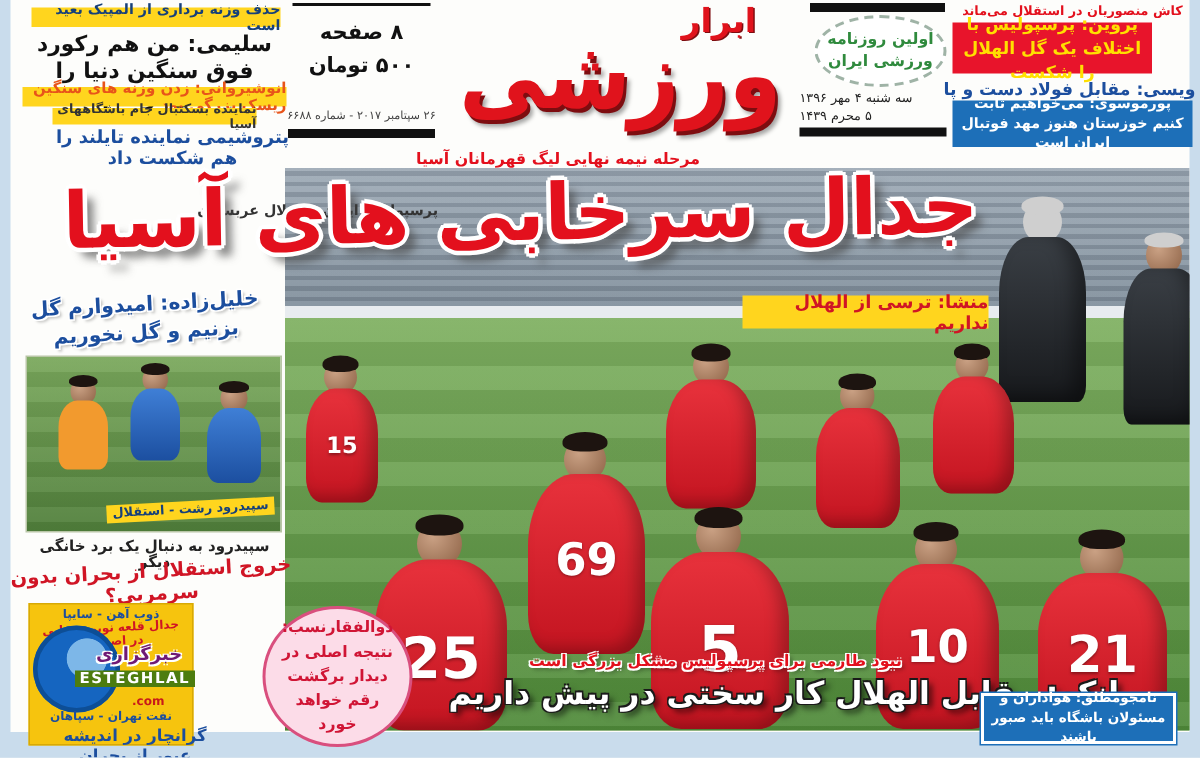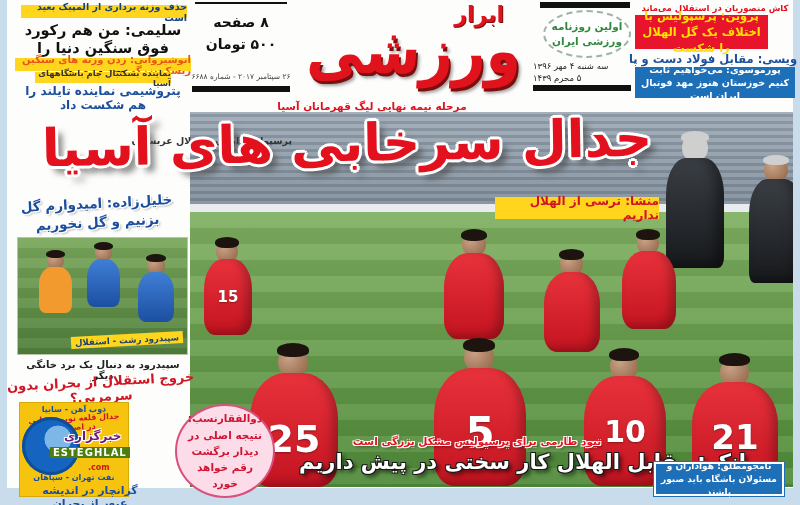--- a/index.html
+++ b/index.html
@@ -79,20 +79,26 @@
           <div class="hair" style="left:13px;top:-3px;width:24px;height:11px;"></div>
         <div class="torso" style="left:2px;top:19px;width:48px;height:76px;"></div>
         <div class="num" style="top:48px;font-size:15px;">15</div>
       </div>
       <div class="player" style="left:58px;top:235px;width:92px;height:140px;">
         <div class="phead" style="left:30px;top:0;width:30px;height:31px;"></div>
           <div class="hair" style="left:29px;top:-4px;width:32px;height:14px;"></div>
         <div class="torso" style="left:2px;top:26px;width:88px;height:114px;"></div>
         <div class="num" style="top:70px;font-size:38px;">25</div>
       </div>
+      <div class="player" style="left:160px;top:180px;width:82px;height:160px;">
+        <div class="phead" style="left:26px;top:0;width:28px;height:29px;"></div>
+          <div class="hair" style="left:25px;top:-4px;width:30px;height:13px;"></div>
+        <div class="torso" style="left:2px;top:24px;width:78px;height:120px;"></div>
+        <div class="num" style="top:64px;font-size:30px;">69</div>
+      </div>
       <div class="player" style="left:252px;top:120px;width:64px;height:120px;">
         <div class="phead" style="left:20px;top:0;width:24px;height:25px;"></div>
           <div class="hair" style="left:19px;top:-3px;width:26px;height:12px;"></div>
         <div class="torso" style="left:2px;top:21px;width:60px;height:86px;"></div>
       </div>
       <div class="player" style="left:242px;top:230px;width:96px;height:145px;">
         <div class="phead" style="left:32px;top:0;width:30px;height:31px;"></div>
           <div class="hair" style="left:31px;top:-4px;width:32px;height:14px;"></div>
         <div class="torso" style="left:2px;top:26px;width:92px;height:118px;"></div>
         <div class="num" style="top:66px;font-size:42px;">5</div>
@@ -118,21 +124,21 @@
           <div class="hair" style="left:29px;top:-4px;width:31px;height:13px;"></div>
         <div class="torso" style="left:2px;top:25px;width:86px;height:104px;"></div>
         <div class="num" style="top:60px;font-size:34px;">21</div>
       </div>
     </div>
 
     <div class="abs yellowbar" style="left:14px;top:5px;width:166px;height:13px;font-size:9.5px;">حذف وزنه برداری از المپیک بعید است</div>
     <div class="abs c" style="left:8px;top:21px;width:176px;height:36px;font-size:14.5px;font-weight:bold;color:#111;line-height:18px;">سلیمی: من هم رکورد فوق سنگین دنیا را می‌خواهم</div>
     <div class="abs yellowbar" style="left:8px;top:58px;width:176px;height:13px;font-size:10px;color:#e8541a;">انوشیروانی: زدن وزنه های سنگین ریسک بزرگی بود</div>
     <div class="abs yellowbar" style="left:28px;top:72px;width:136px;height:11px;font-size:8.5px;color:#333;">نماینده بسکتبال جام باشگاههای آسیا</div>
-    <div class="abs c blue" style="left:8px;top:84px;width:176px;height:14px;font-size:12px;">پتروشیمی نماینده تایلند را هم شکست داد</div>
+    <div class="abs c blue" style="left:20px;top:84px;width:176px;height:14px;font-size:12px;">پتروشیمی نماینده تایلند را هم شکست داد</div>
 
     <div class="abs thin" style="left:188px;top:2px;width:92px;"></div>
     <div class="abs c" style="left:188px;top:14px;width:92px;font-size:14px;font-weight:bold;color:#111;">۸ صفحه</div>
     <div class="abs c" style="left:188px;top:36px;width:92px;font-size:14px;font-weight:bold;color:#111;">۵۰۰ تومان</div>
     <div class="abs c" style="left:182px;top:72px;width:104px;font-size:7.5px;color:#444;">۲۶ سپتامبر ۲۰۱۷ - شماره ۶۶۸۸</div>
     <div class="abs blk" style="left:185px;top:86px;width:98px;"></div>
 
     <div class="abs" style="left:290px;top:0px;width:235px;height:100px;">
       <div class="abs" style="right:28px;top:2px;font-size:22px;font-weight:bold;color:#e0131c;text-shadow:1px 1px 0 #7e0d10;">ابرار</div>
       <div class="abs" style="right:0px;top:18px;width:235px;text-align:center;font-size:57px;font-weight:bold;color:#e0131c;transform:scaleY(1.12) skewX(-4deg);text-shadow:2px 2px 0 #7e0d10,4px 4px 3px rgba(0,0,0,.35);">ورزشی</div>

